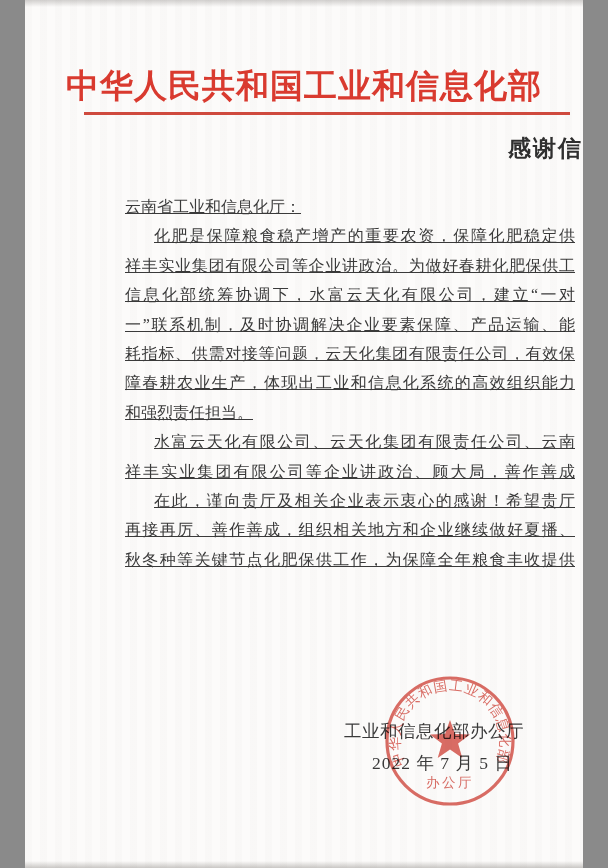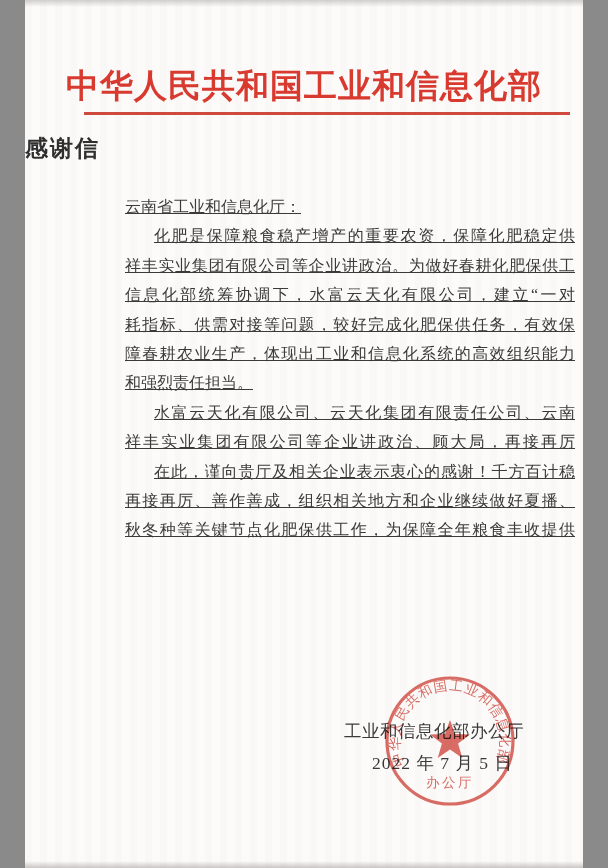--- a/index.html
+++ b/index.html
@@ -27,21 +27,21 @@
     letter-spacing:1px;
     color:#d93a2f;
     white-space:nowrap;
   }
   .letterhead-rule{
     position:absolute;top:112px;left:59px;width:486px;height:3px;
     background:#cf4a3e;
   }
   .doc-title{
     position:absolute;top:133px;left:0;right:0;
-    text-align:left;
+    text-align:right;
     font-size:23px;font-weight:700;
     letter-spacing:2px;
     color:#2f2f2f;
   }
   .body-text{
     position:absolute;top:192px;left:100px;width:450px;
     font-size:16px;line-height:29.4px;
     color:#3a3a3a;
     text-decoration:underline;
   }
@@ -86,28 +86,29 @@
   <div class="letterhead-rule"></div>
 
   <div class="doc-title">感谢信</div>
 
   <div class="body-text">
     <div class="line">云南省工业和信息化厅：</div>
 
     <div class="line fill indent">化肥是保障粮食稳产增产的重要农资，保障化肥稳定供</div>
     <div class="line fill">祥丰实业集团有限公司等企业讲政治。为做好春耕化肥保供工</div>
     <div class="line fill">信息化部统筹协调下，水富云天化有限公司，建立“一对</div>
-    <div class="line fill">耗指标、供需对接等问题，较好完成化肥保供任务，有效保</div>
+    <div class="line fill">一”联系机制，及时协调解决企业要素保障、产品运输、能</div>
+    <div class="line fill">耗指标、供需对接等问题，云天化集团有限责任公司，有效保</div>
     <div class="line fill">障春耕农业生产，体现出工业和信息化系统的高效组织能力</div>
     <div class="line">和强烈责任担当。</div>
 
     <div class="line fill indent">水富云天化有限公司、云天化集团有限责任公司、云南</div>
-    <div class="line fill">祥丰实业集团有限公司等企业讲政治、顾大局，再接再厉</div>
+    <div class="line fill">祥丰实业集团有限公司等企业讲政治、顾大局，善作善成</div>
 
-    <div class="line fill indent">在此，谨向贵厅及相关企业表示衷心的感谢！千方百计稳</div>
+    <div class="line fill indent">在此，谨向贵厅及相关企业表示衷心的感谢！希望贵厅</div>
     <div class="line fill">再接再厉、善作善成，组织相关地方和企业继续做好夏播、</div>
     <div class="line fill">秋冬种等关键节点化肥保供工作，为保障全年粮食丰收提供</div>
   </div>
 
   <div class="signature">工业和信息化部办公厅</div>
 
   <div class="date-line">2022 年 7 月 5 日</div>
 
   <svg class="seal" viewBox="0 0 134 134" xmlns="http://www.w3.org/2000/svg">
     <circle cx="67" cy="67" r="63" fill="none" stroke="#d2453b" stroke-width="3.2"></circle>

